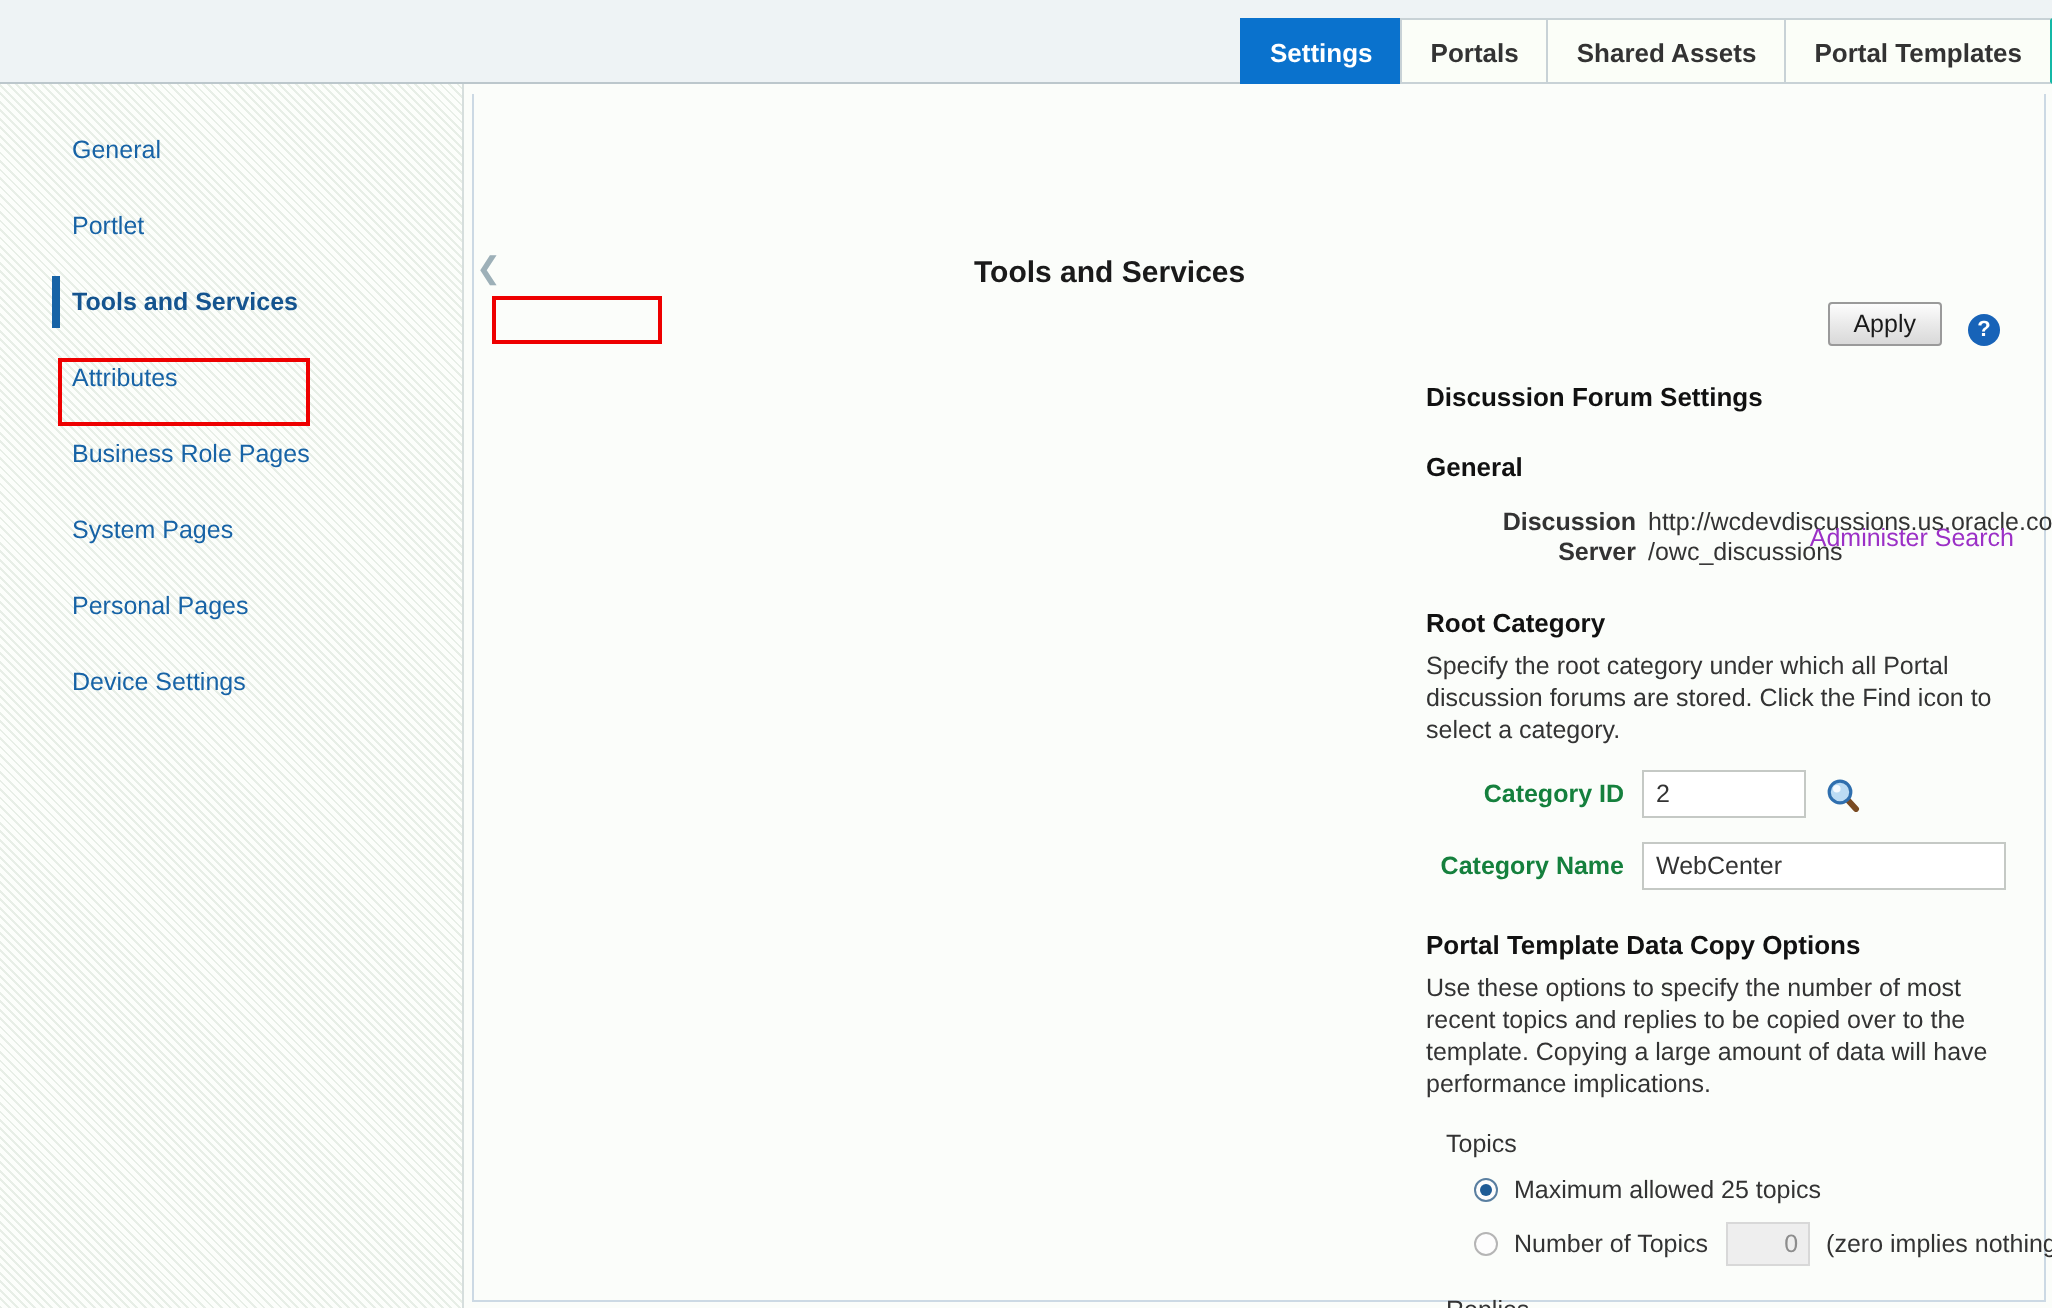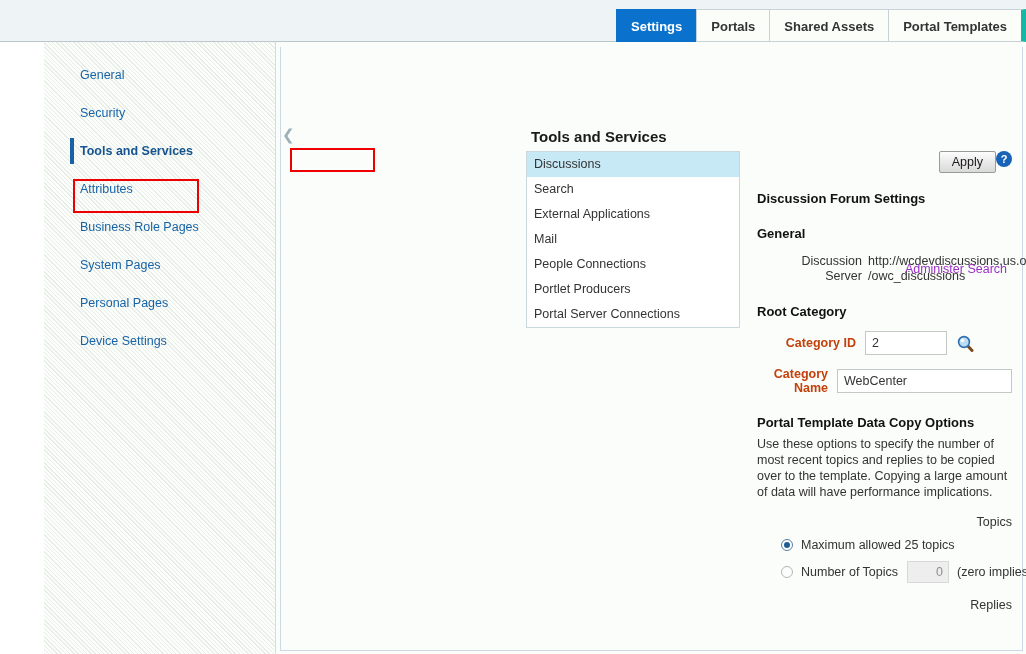--- a/index.html
+++ b/index.html
@@ -41,34 +41,33 @@
     font-weight: bold;
     color: #333333;
     background: #fbfef8;
     border: 1px solid #c8d2d6;
     border-right: none;
     box-sizing: border-box;
     cursor: pointer;
     white-space: nowrap;
   }
   .tab:last-child {
-    border-right: 5px solid #14b8a6;
+    border-right: 1px solid #14b8a6;
   }
   .tab.active {
     background: #0a72cd;
     color: #ffffff;
     border-color: #0a72cd;
   }
 
   
   .page {
     position: relative;
     height: 612px;
     background: #fbfdfa;
-    margin-left: 44px;
   }
 
   
   .leftnav {
     position: absolute;
     left: 0;
     top: 0;
     width: 232px;
     height: 612px;
     box-sizing: border-box;
@@ -194,25 +193,25 @@
 
   
   .form {
     position: absolute;
     left: 476px;
     top: 100px;
     right: 10px;
   }
   .apply-row {
     position: absolute;
-    right: 0;
+    right: 12px;
     top: 4px;
     display: flex;
-    align-items: flex-start;
-    gap: 0;
+    align-items: flex-end;
+    gap: 13px;
   }
   .btn-apply {
     font-family: "Liberation Sans", sans-serif;
     font-size: 12.5px;
     color: #1a1a1a;
     padding: 3px 12px;
     background: linear-gradient(to bottom, #fdfdfd 0%, #eaeaea 50%, #d9d9d9 100%);
     border: 1px solid #9a9a9a;
     border-radius: 2px;
     cursor: pointer;
@@ -257,21 +256,21 @@
     margin-top: 13px;
     padding-left: 0;
   }
   .ds-label {
     position: absolute;
     left: 25px;
     top: 0;
     width: 80px;
     text-align: right;
     font-size: 12.5px;
-    font-weight: normal;
+    font-weight: bold;
     color: #333333;
     line-height: 15px;
   }
   .ds-value {
     margin-left: 111px;
     font-size: 12.5px;
     color: #333333;
     line-height: 15px;
     width: 300px;
   }
@@ -290,21 +289,21 @@
     display: flex;
     align-items: center;
     margin-top: 12px;
   }
   .field-label {
     width: 108px;
     text-align: right;
     padding-right: 9px;
     font-size: 12.5px;
     font-weight: bold;
-    color: #c2410c;
+    color: #15803d;
     box-sizing: border-box;
   }
   .field-label.wide {
     width: 108px;
   }
   .txt {
     font-family: "Liberation Sans", sans-serif;
     font-size: 12.5px;
     color: #333333;
     padding: 4px 6px;
@@ -324,21 +323,20 @@
     cursor: pointer;
     display: inline-block;
   }
 
   
   .group-label {
     margin-top: 15px;
     margin-left: 10px;
     font-size: 12.5px;
     color: #333333;
-    text-align: right;
   }
   .radio-row {
     display: flex;
     align-items: center;
     margin-top: 9px;
     margin-left: 24px;
     font-size: 12.5px;
     color: #333333;
   }
   .radio {
@@ -394,21 +392,21 @@
   </div>
 </div>
 
 <div class="page">
 
   <div class="leftnav">
     <div class="nav-item">
       <span class="nav-label">General</span>
     </div>
     <div class="nav-item">
-      <span class="nav-label">Security</span>
+      <span class="nav-label">Portlet</span>
     </div>
     <div class="nav-item selected">
       <span class="nav-label">Tools and Services</span>
     </div>
     <div class="nav-item">
       <span class="nav-label">Attributes</span>
     </div>
     <div class="nav-item">
       <span class="nav-label">Business Role Pages</span>
     </div>
@@ -423,48 +421,40 @@
     </div>
   </div>
 
   <div class="content">
     <div class="panel">
 
       <div class="chevron">❮</div>
 
       <div class="section-title">Tools and Services</div>
 
-      <div class="listpanel">
-        <div class="list-item selected">Discussions</div>
-        <div class="list-item">Search</div>
-        <div class="list-item">External Applications</div>
-        <div class="list-item">Mail</div>
-        <div class="list-item">People Connections</div>
-        <div class="list-item">Portlet Producers</div>
-        <div class="list-item">Portal Server Connections</div>
-      </div>
 
       <div class="form">
 
         <div class="apply-row">
           <button class="btn-apply">Apply</button>
           <div class="help-icon">?</div>
         </div>
 
         <h1 class="page-title">Discussion Forum Settings</h1>
 
         <h2 class="sub">General</h2>
 
         <div class="ds-row">
           <div class="ds-label">Discussion Server</div>
           <div class="ds-value">http://wcdevdiscussions.us.oracle.com:8890 /owc_discussions</div>
           <a class="ds-link">Administer Search</a>
         </div>
 
         <h2 class="sub">Root Category</h2>
+        <p class="desc">Specify the root category under which all Portal discussion forums are stored. Click the Find icon to select a category.</p>
 
         <div class="field-row">
           <div class="field-label">Category ID</div>
           <input class="txt" id="category-id" type="text" value="2" style="">
           <span class="find-icon">
             <svg width="17" height="17" viewBox="0 0 17 17">
               <line x1="9.5" y1="9.5" x2="15" y2="15.5" stroke="#7a4b22" stroke-width="3" stroke-linecap="round"></line>
               <circle cx="7" cy="7" r="5.4" fill="#bcdcf4" stroke="#2f6fae" stroke-width="1.6"></circle>
               <circle cx="5.4" cy="5.4" r="1.9" fill="#ffffff" opacity="0.85"></circle>
             </svg>

